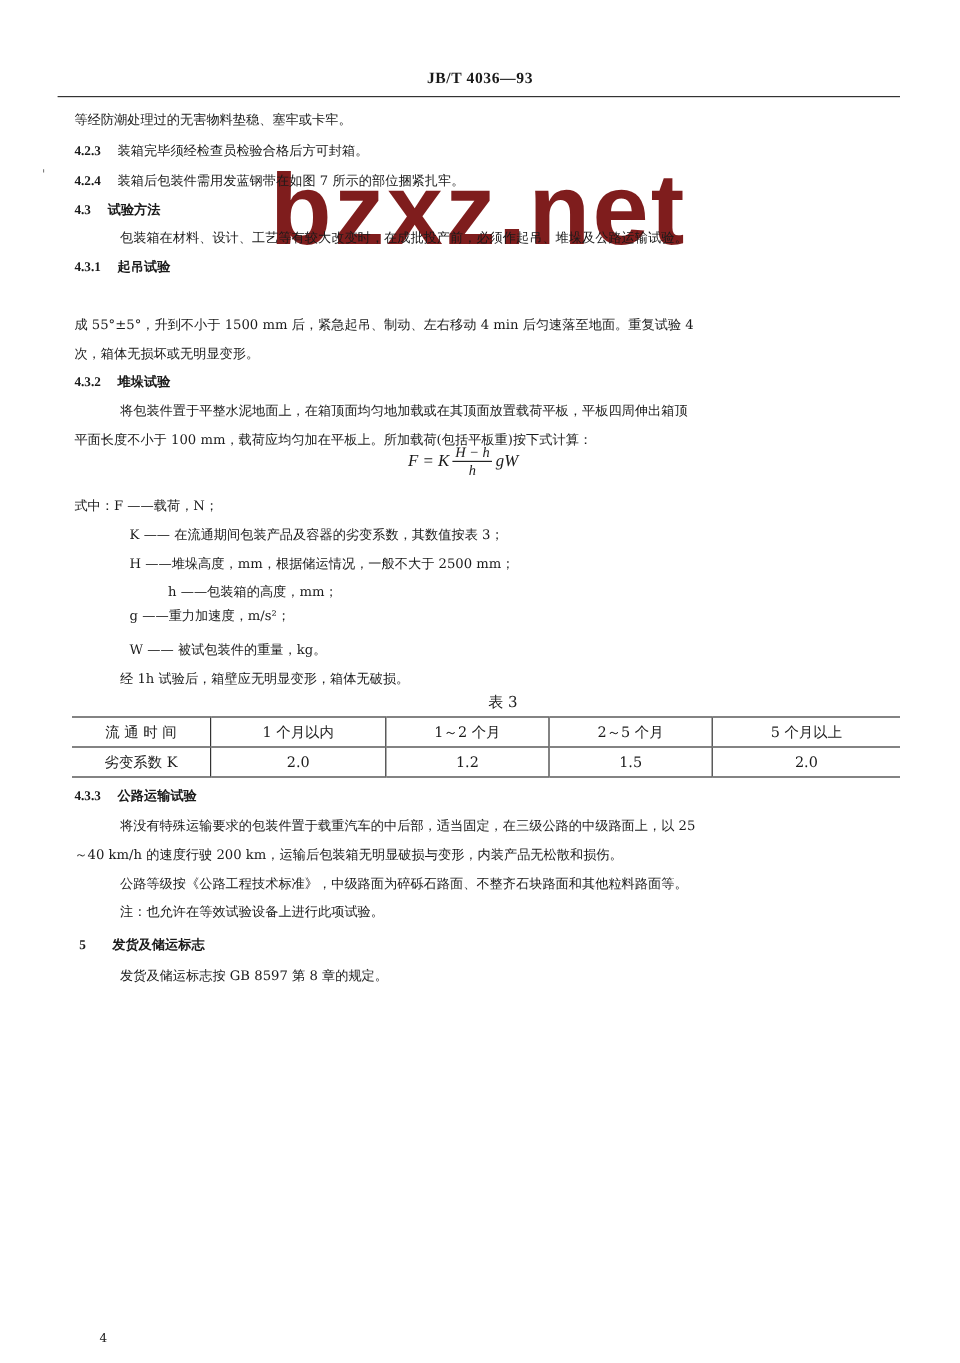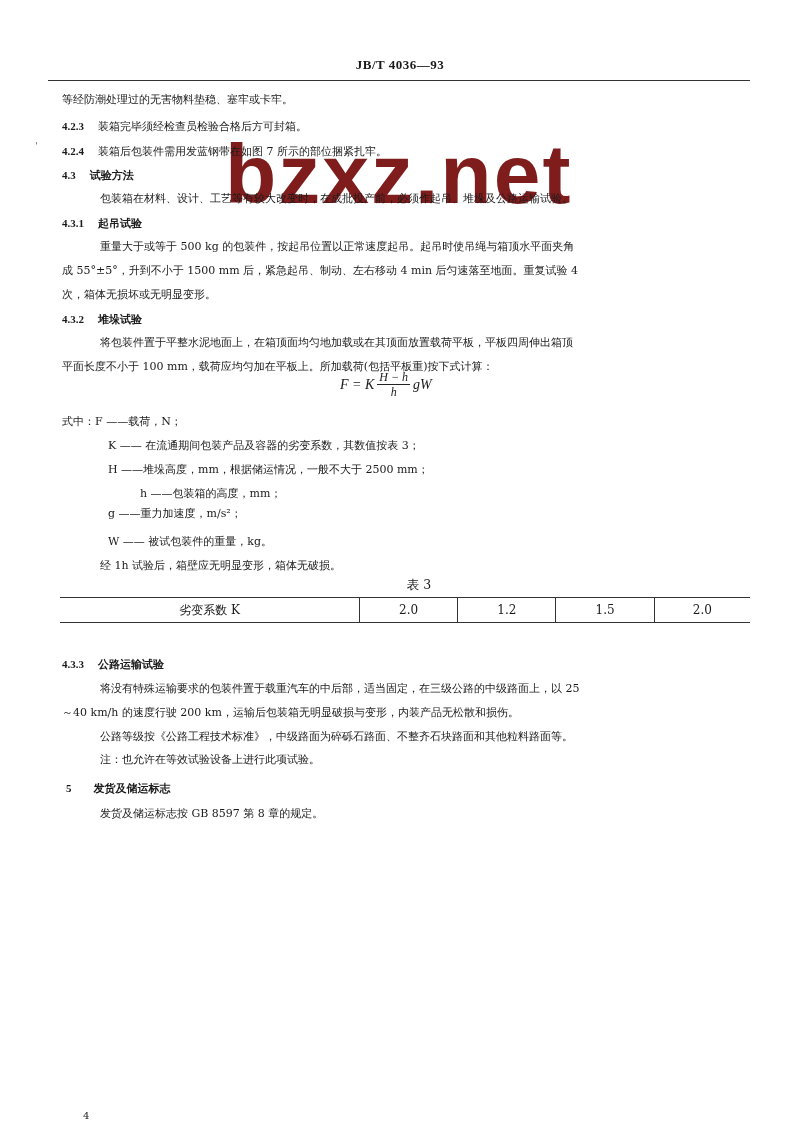--- a/index.html
+++ b/index.html
@@ -60,21 +60,20 @@
     <span class="num">4.2.4</span><span>装箱后包装件需用发蓝钢带在如图 7 所示的部位捆紧扎牢。</span>
   </div>
   <div class="line" style="top:167px;left:62px;">
     <span class="num">4.3</span><span class="h">试验方法</span>
   </div>
   <div class="line" style="top:191px;left:100px;">包装箱在材料、设计、工艺等有较大改变时，在成批投产前，必须作起吊、堆垛及公路运输试验。</div>
 
   <div class="line" style="top:215px;left:62px;">
     <span class="num">4.3.1</span><span class="h">起吊试验</span>
   </div>
-  <div class="line" style="top:239px;left:100px;">重量大于或等于 500 kg 的包装件，按起吊位置以正常速度起吊。起吊时使吊绳与箱顶水平面夹角</div>
   <div class="line" style="top:263px;left:62px;">成 55°±5°，升到不小于 1500 mm 后，紧急起吊、制动、左右移动 4 min 后匀速落至地面。重复试验 4</div>
   <div class="line" style="top:287px;left:62px;">次，箱体无损坏或无明显变形。</div>
 
   <div class="line" style="top:311px;left:62px;text-align:center;">
     <span class="num">4.3.2</span><span class="h">堆垛试验</span>
   </div>
   <div class="line" style="top:335px;left:100px;">将包装件置于平整水泥地面上，在箱顶面均匀地加载或在其顶面放置载荷平板，平板四周伸出箱顶</div>
   <div class="line" style="top:359px;left:62px;">平面长度不小于 100 mm，载荷应均匀加在平板上。所加载荷(包括平板重)按下式计算：</div>
 
   <div class="formula">
@@ -92,20 +91,27 @@
   <div class="line" style="top:438px;left:108px;">K —— 在流通期间包装产品及容器的劣变系数，其数值按表 3；</div>
   <div class="line" style="top:462px;left:108px;">H ——堆垛高度，mm，根据储运情况，一般不大于 2500 mm；</div>
   <div class="line" style="top:486px;left:108px;margin-left:32px;">h ——包装箱的高度，mm；</div>
   <div class="line" style="top:506px;left:108px;">g ——重力加速度，m/s²；</div>
   <div class="line" style="top:534px;left:108px;">W —— 被试包装件的重量，kg。</div>
   <div class="line" style="top:558px;left:100px;">经 1h 试验后，箱壁应无明显变形，箱体无破损。</div>
 
   <div class="table-title">表 3</div>
   <table class="k-table">
     <tbody>
+        <tr>
+      <td style="width:115px;">流 通 时 间</td>
+      <td style="width:145px;">1 个月以内</td>
+      <td style="width:135px;">1～2 个月</td>
+      <td style="width:135px;">2～5 个月</td>
+      <td>5 个月以上</td>
+    </tr>
     <tr>
       <td>劣变系数 K</td>
       <td>2.0</td>
       <td>1.2</td>
       <td>1.5</td>
       <td>2.0</td>
     </tr>
   </tbody>
     </table>
 

